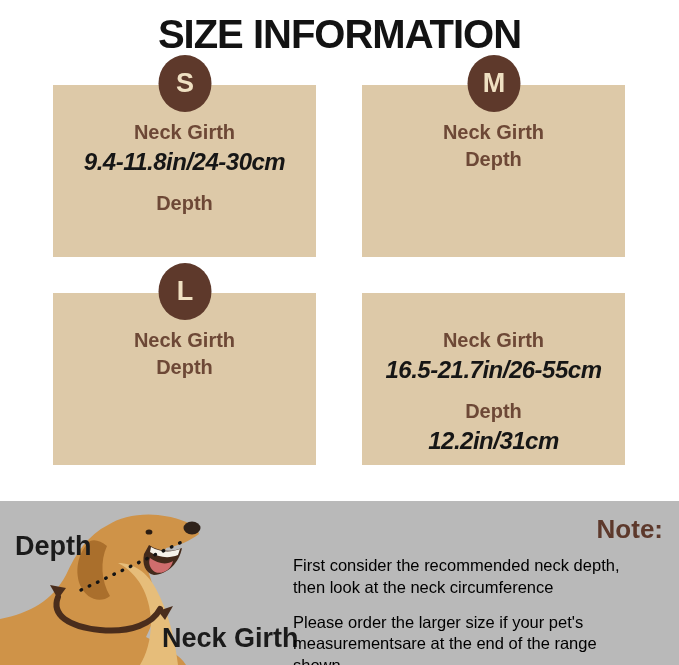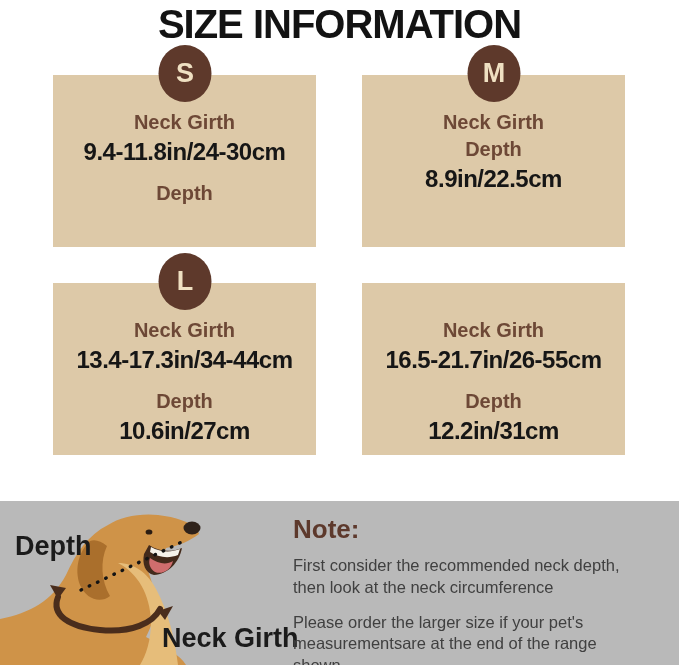--- a/index.html
+++ b/index.html
@@ -5,21 +5,21 @@
   * { margin: 0; padding: 0; box-sizing: border-box; }
   html, body { width: 679px; height: 665px; background: #ffffff; overflow: hidden; }
   body { font-family: "Liberation Sans", sans-serif; position: relative; }
 
   .page-title {
     text-align: center;
     font-size: 40px;
     font-weight: 800;
     letter-spacing: -1px;
     color: #131313;
-    padding-top: 2px;
+    padding-top: 12px;
     line-height: 1.1;
   }
 
   .cards {
     display: grid;
     grid-template-columns: 263px 263px;
     column-gap: 46px;
     row-gap: 36px;
     padding-left: 53px;
     margin-top: 29px;
@@ -57,20 +57,21 @@
     color: #6d4836;
     margin-bottom: 4px;
   }
 
   .measure-value {
     font-size: 24px;
     font-weight: 700;
     letter-spacing: -0.5px;
     color: #161616;
     margin-bottom: 16px;
+    font-style: italic;
   }
 
   .bottom-section {
     position: absolute;
     left: 0;
     top: 501px;
     width: 679px;
     height: 164px;
     background: #b9b9b9;
   }
@@ -97,25 +98,26 @@
     position: absolute;
     left: 293px;
     top: 13px;
     width: 370px;
   }
   .note-heading {
     font-size: 26px;
     font-weight: 700;
     color: #5d392c;
     margin-bottom: 10px;
+    text-align: right;
   }
   .note-paragraph {
     font-size: 16.5px;
     line-height: 1.32;
-    color: #404040;
+    color: #000000;
     margin-bottom: 13px;
     width: 360px;
   }
 </style>
 </head>
 <body>
 
 <h1 class="page-title">SIZE INFORMATION</h1>
 
 <div class="cards">
@@ -124,29 +126,26 @@
     <div class="size-badge">S</div>
     <div class="measure-label">Neck Girth</div>
     <div class="measure-value">9.4-11.8in/24-30cm</div>
     <div class="measure-label">Depth</div>
   </div>
 
   <div class="size-card">
     <div class="size-badge">M</div>
     <div class="measure-label">Neck Girth</div>
     <div class="measure-label">Depth</div>
-    <div class="measure-value">8.9in/22.5cm</div>
   </div>
 
   <div class="size-card">
     <div class="size-badge">L</div>
     <div class="measure-label">Neck Girth</div>
-    <div class="measure-value">13.4-17.3in/34-44cm</div>
-    <div class="measure-label">Depth</div>
-    <div class="measure-value">10.6in/27cm</div>
+    <div class="measure-label">Depth</div>
   </div>
 
   <div class="size-card">
     <div class="measure-label">Neck Girth</div>
     <div class="measure-value">16.5-21.7in/26-55cm</div>
     <div class="measure-label">Depth</div>
     <div class="measure-value">12.2in/31cm</div>
   </div>
 
 </div>

